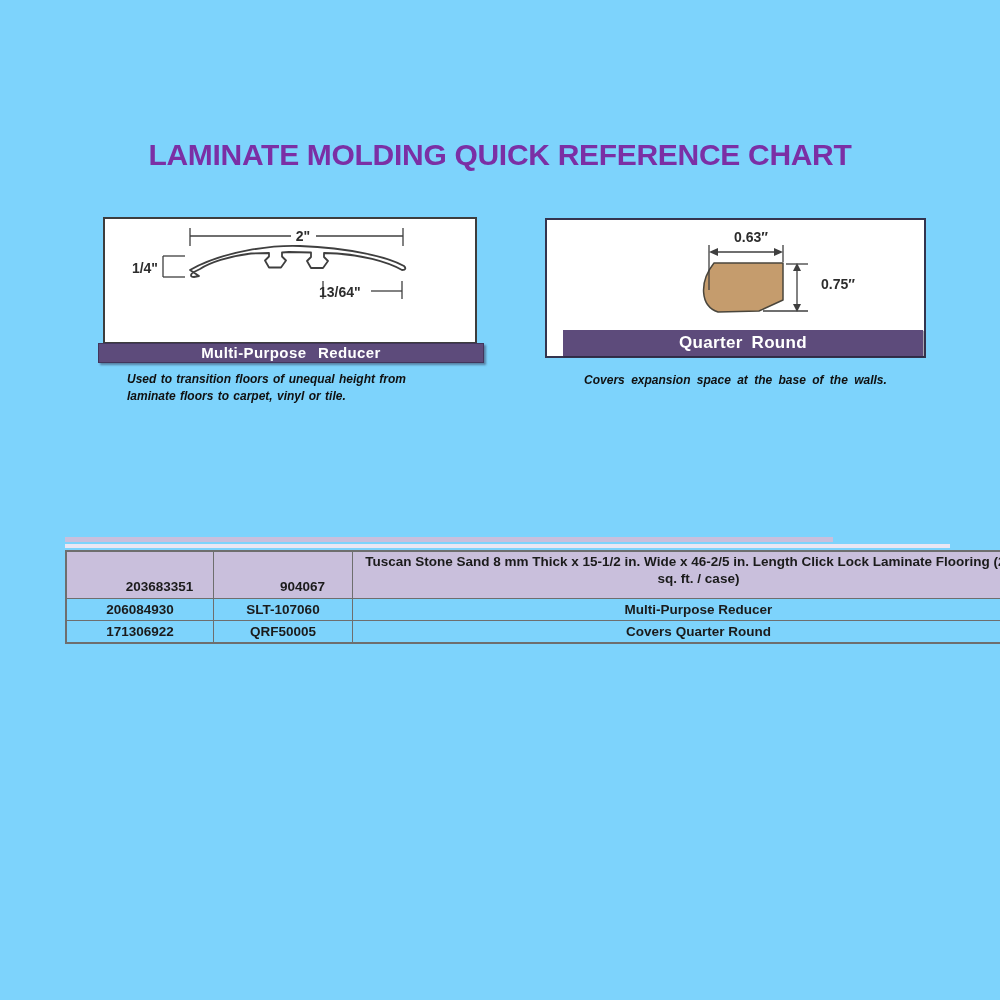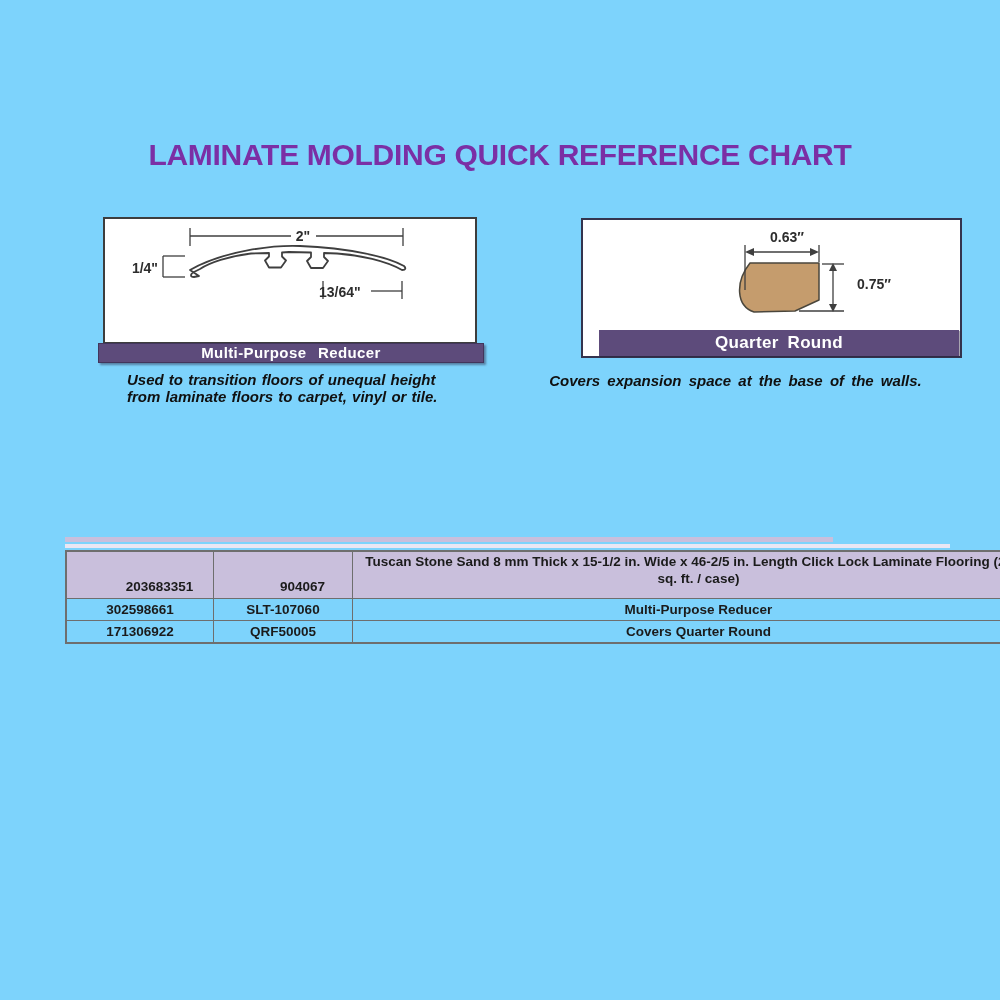--- a/index.html
+++ b/index.html
@@ -8,38 +8,38 @@
     font-family:"Liberation Sans", sans-serif; overflow:hidden;
   }
   .title {
     position:absolute; left:0; top:138px; width:1000px;
     text-align:center; font-size:30px; font-weight:bold;
     color:#7b2fa5; letter-spacing:-0.3px;
   }
   
   .box { position:absolute; background:#fff; box-sizing:border-box; }
   .box-left  { left:103px; top:217px; width:374px; height:127px; border:2px solid #3d3d3d; }
-  .box-right { left:545px; top:218px; width:381px; height:140px; border:2px solid #34344e;margin-left:36px; }
+  .box-right { left:545px; top:218px; width:381px; height:140px; border:2px solid #34344e; }
   .banner {
     position:absolute; background:#5d4b7b; border:1px solid #42365c;
     color:#ffffff; font-weight:bold; text-align:center;
     box-shadow:2px 2px 2px rgba(40,30,60,0.45); box-sizing:border-box;
   }
   .banner-left {
     left:98px; top:343px; width:386px; height:20px;
     font-size:15px; line-height:18px; word-spacing:7px; letter-spacing:0.4px;
   }
   .banner-right {
     position:absolute; left:16px; right:1px; top:110px; height:26px;
     background:#5d4b7b; color:#fff; font-weight:bold; text-align:center;
     font-size:17px; line-height:26px; word-spacing:4px; letter-spacing:0.3px;
     box-shadow:1px 1px 1px rgba(40,30,60,0.4);
   }
   .desc {
-    position:absolute; font-size:15px; font-weight:bold; font-style:italic;
+    position:absolute; font-size:12px; font-weight:bold; font-style:italic;
     color:#101010; line-height:17px;
   }
   .desc-left  { left:127px; top:371px; width:330px; word-spacing:1px; }
   .desc-right { left:545px; top:372px; width:381px; text-align:center; word-spacing:3px; }
   svg { position:absolute; left:0; top:0; }
   .dim { font-family:"Liberation Sans", sans-serif; font-size:14px; font-weight:600; fill:#2d2d2d; }
   .ln  { stroke:#3f3f3f; stroke-width:1.3; fill:none; }
   .profile { fill:#ffffff; stroke:#3f3f3f; stroke-width:1.8; stroke-linejoin:round; }
   .wood { fill:#c59c6d; stroke:#4a463c; stroke-width:1.5; stroke-linejoin:round; }
   .ah { fill:#3f3f3f; stroke:none; }
@@ -132,21 +132,21 @@
   <div class="strip2"></div>
 
   <table class="ref">
     <tbody>
       <tr class="hl">
         <td class="c-sku">203683351</td>
         <td class="c-model">904067</td>
         <td class="c-desc">Tuscan Stone Sand 8 mm Thick x 15-1/2 in. Wide x 46-2/5 in. Length Click Lock Laminate Flooring (20.02 sq. ft. / case)</td>
       </tr>
       <tr class="plain">
-        <td class="c-sku">302598661</td>
+        <td class="c-sku">206084930</td>
         <td class="c-model">SLT-107060</td>
         <td class="c-desc">Multi-Purpose Reducer</td>
       </tr>
       <tr class="plain">
         <td class="c-sku">171306922</td>
         <td class="c-model">QRF50005</td>
         <td class="c-desc">Covers Quarter Round</td>
       </tr>
     </tbody>
   </table>

